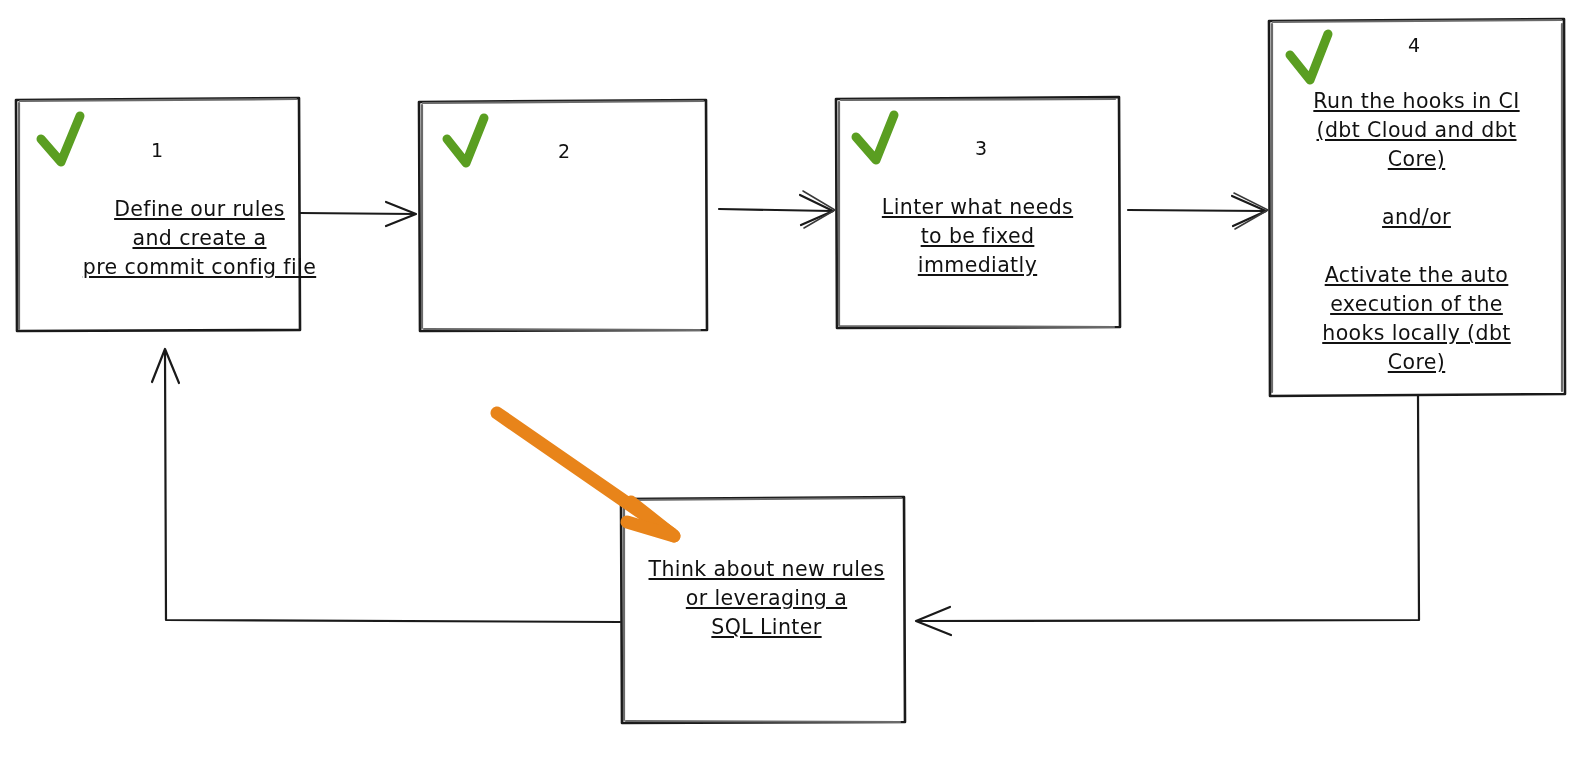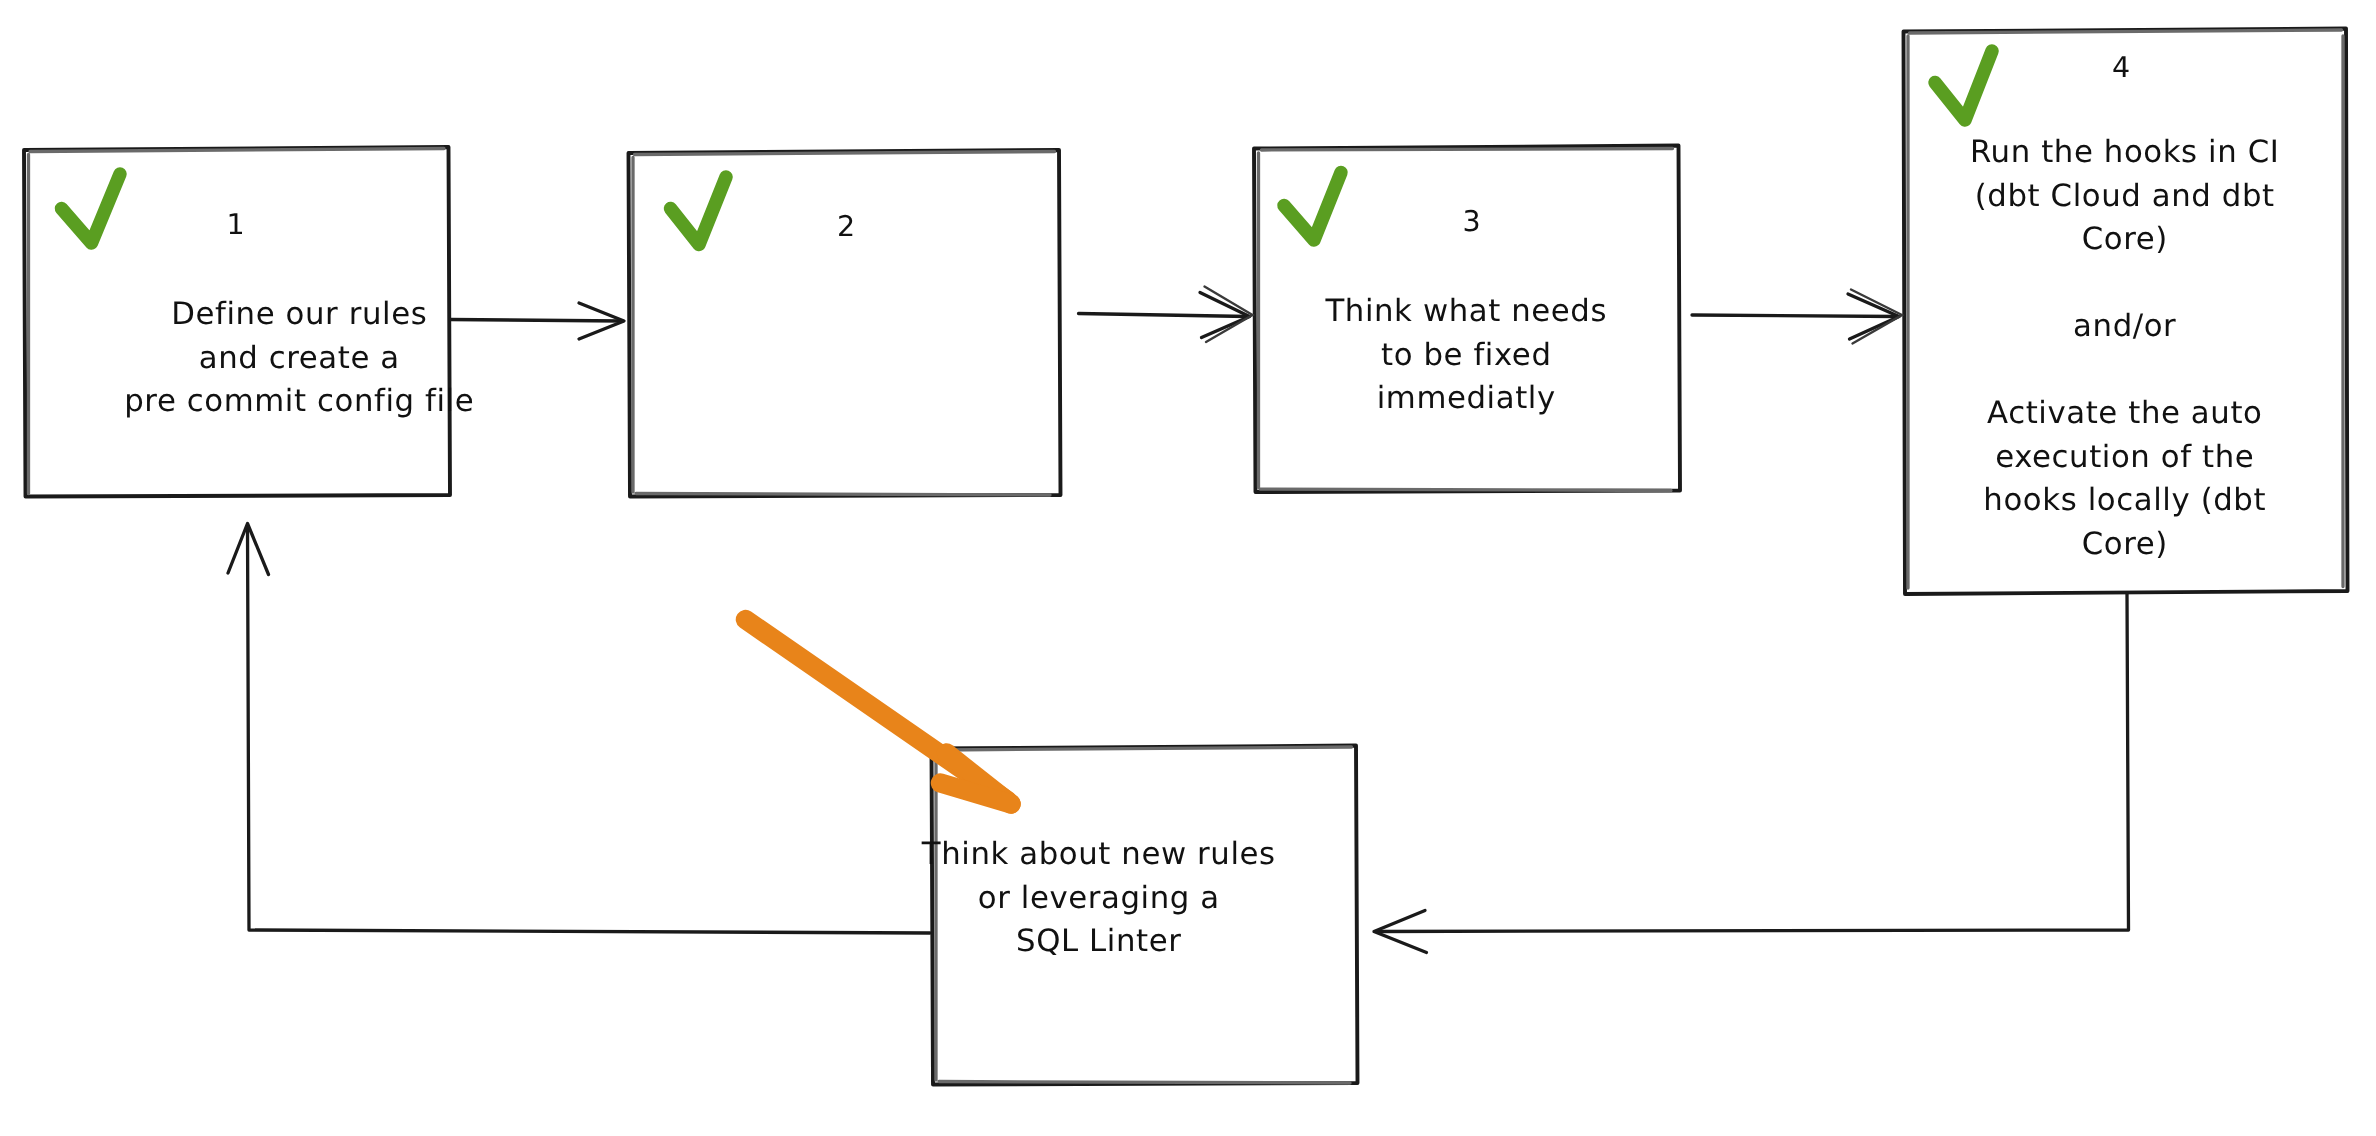--- a/index.html
+++ b/index.html
@@ -39,39 +39,40 @@
   }
   .node-body {
     width: 100%;
     text-align: center;
     font-family: "DejaVu Sans", sans-serif;
     font-size: 20.5px;
     line-height: 29px;
     color: #111111;
     letter-spacing: 0.4px;
     white-space: pre-line;
+    text-decoration: underline;
   }
   
   #node-1 { left: 15px;   top: 99px;  width: 285px; height: 232px; }
   #node-1 .node-number { left: 136px; top: 40px; }
   #node-1 .node-body   { position: absolute; top: 96px; left: 0; padding-left: 42px; }
 
   #node-2 { left: 418px;  top: 100px; width: 289px; height: 230px; }
   #node-2 .node-number { left: 140px; top: 40px; }
   #node-2 .node-body   { position: absolute; top: 96px; left: 0; }
 
   #node-3 { left: 835px;  top: 97px;  width: 285px; height: 230px; }
   #node-3 .node-number { left: 140px; top: 40px; }
   #node-3 .node-body   { position: absolute; top: 96px; left: 0; }
 
   #node-4 { left: 1268px; top: 19px;  width: 297px; height: 376px; }
   #node-4 .node-number { left: 140px; top: 15px; }
   #node-4 .node-body   { position: absolute; top: 68px; left: 0; }
 
-  #node-5 { left: 590px;  top: 497px; width: 285px; height: 192px; }
+  #node-5 { left: 624px;  top: 497px; width: 285px; height: 192px; }
   #node-5 .node-body   { position: absolute; top: 58px; left: 0; }
 </style>
 </head>
 <body>
 
 <svg id="canvas" viewBox="0 0 1584 757" xmlns="http://www.w3.org/2000/svg">
 
   <defs>
     <style>
       .box-stroke { fill:#ffffff; stroke:#1a1a1a; stroke-width:2.6; stroke-linecap:round; stroke-linejoin:round; }
@@ -161,21 +162,21 @@
 and create a
 pre commit config file</div>
 </div>
 
 <div class="node" id="node-2">
   <div class="node-number">2</div>
 </div>
 
 <div class="node" id="node-3">
   <div class="node-number">3</div>
-  <div class="node-body">Think what needs
+  <div class="node-body">Linter what needs
 to be fixed
 immediatly</div>
 </div>
 
 <div class="node" id="node-4">
   <div class="node-number">4</div>
   <div class="node-body">Run the hooks in CI
 (dbt Cloud and dbt
 Core)
 

